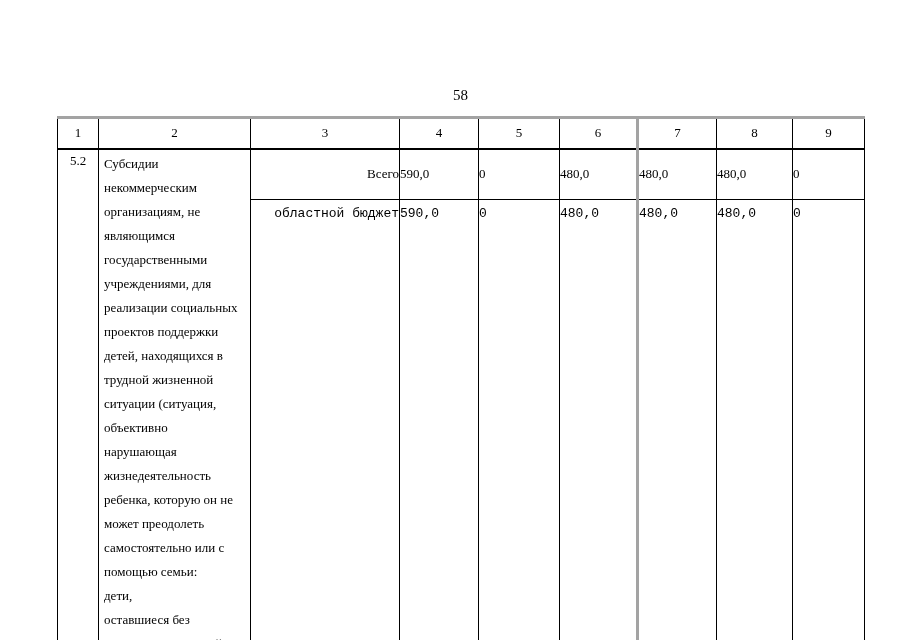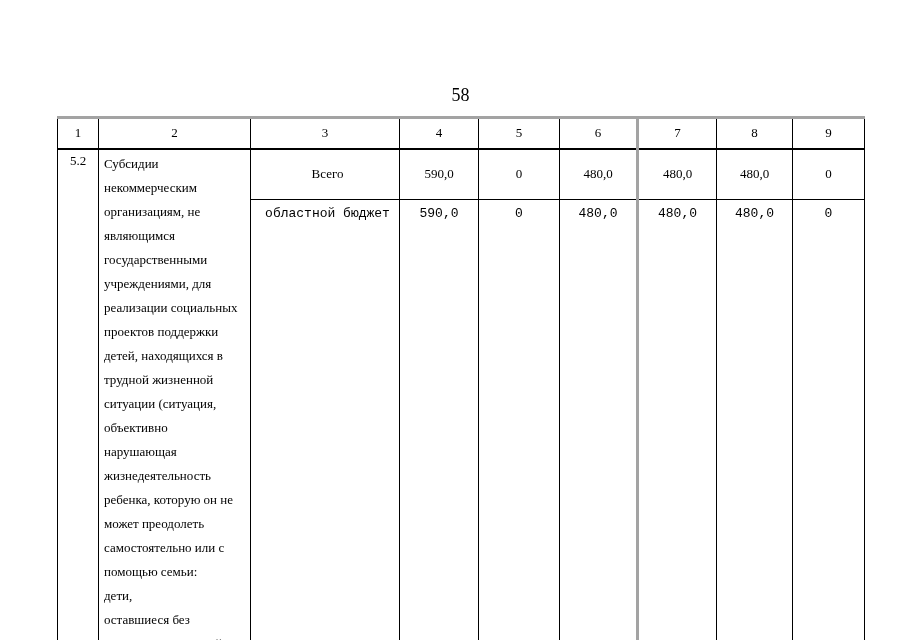--- a/index.html
+++ b/index.html
@@ -16,21 +16,21 @@
   }
   .doc-page{
     position:relative;
     width:905px; height:640px;
     background:#ffffff;
   }
   .page-number{
     position:absolute;
     left:57px; top:88px; width:807px;
     text-align:center;
-    font-size:18px;
+    font-size:15px;
     line-height:15px;
   }
   table.budget-table{
     position:absolute;
     left:57px; top:116px;
     width:807px;
     border-collapse:collapse;
     table-layout:fixed;
     font-size:13px;
   }
@@ -59,26 +59,25 @@
     padding-top:3px;
   }
   td.cell-desc{
     vertical-align:top;
     text-align:left;
     padding:2px 4px 0 5px;
     line-height:24px;
     white-space:pre-line;
   }
   td.cell-label{
-    text-align:center;
+    text-align:right;
     padding-left:5px;
     margin-top:10px;
   }
   td.cell-num{
-    text-align:center;
   }
   .row-second td{
     vertical-align:top;
     padding-top:6px;
   }
   .gray-right{
     border-right:3px solid var(--gray) !important;
   }
 </style>
 </head>

